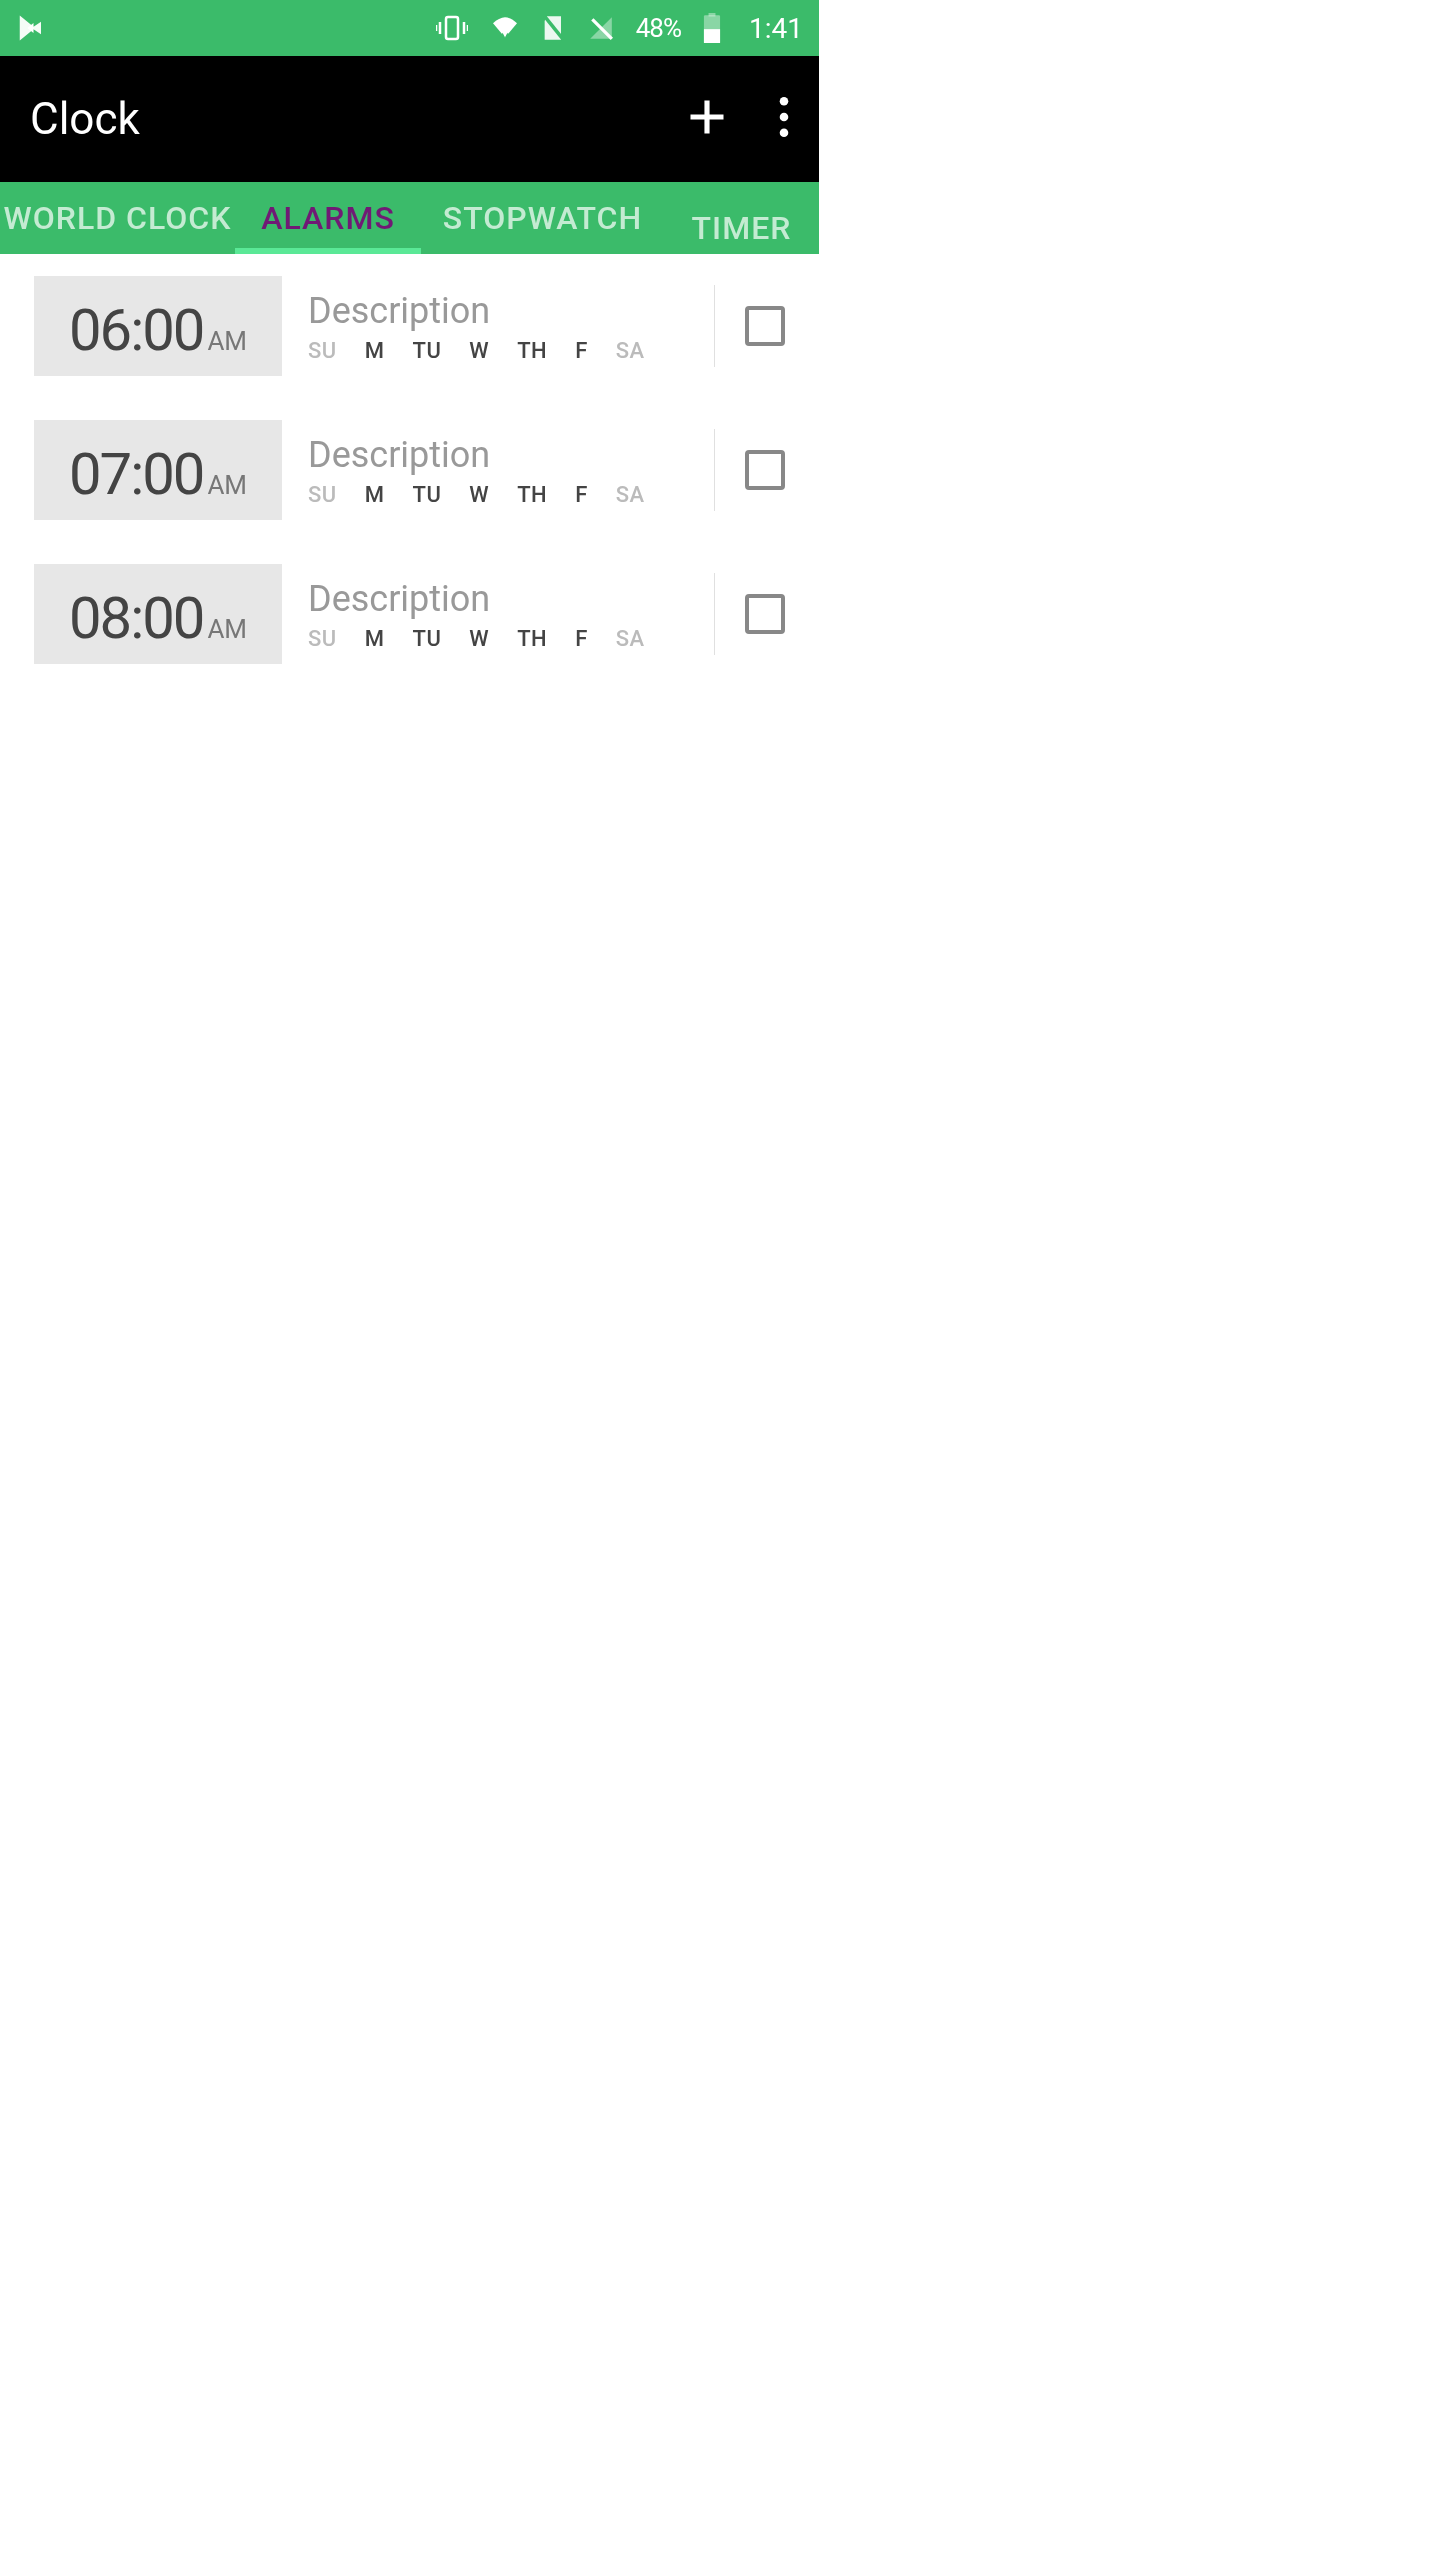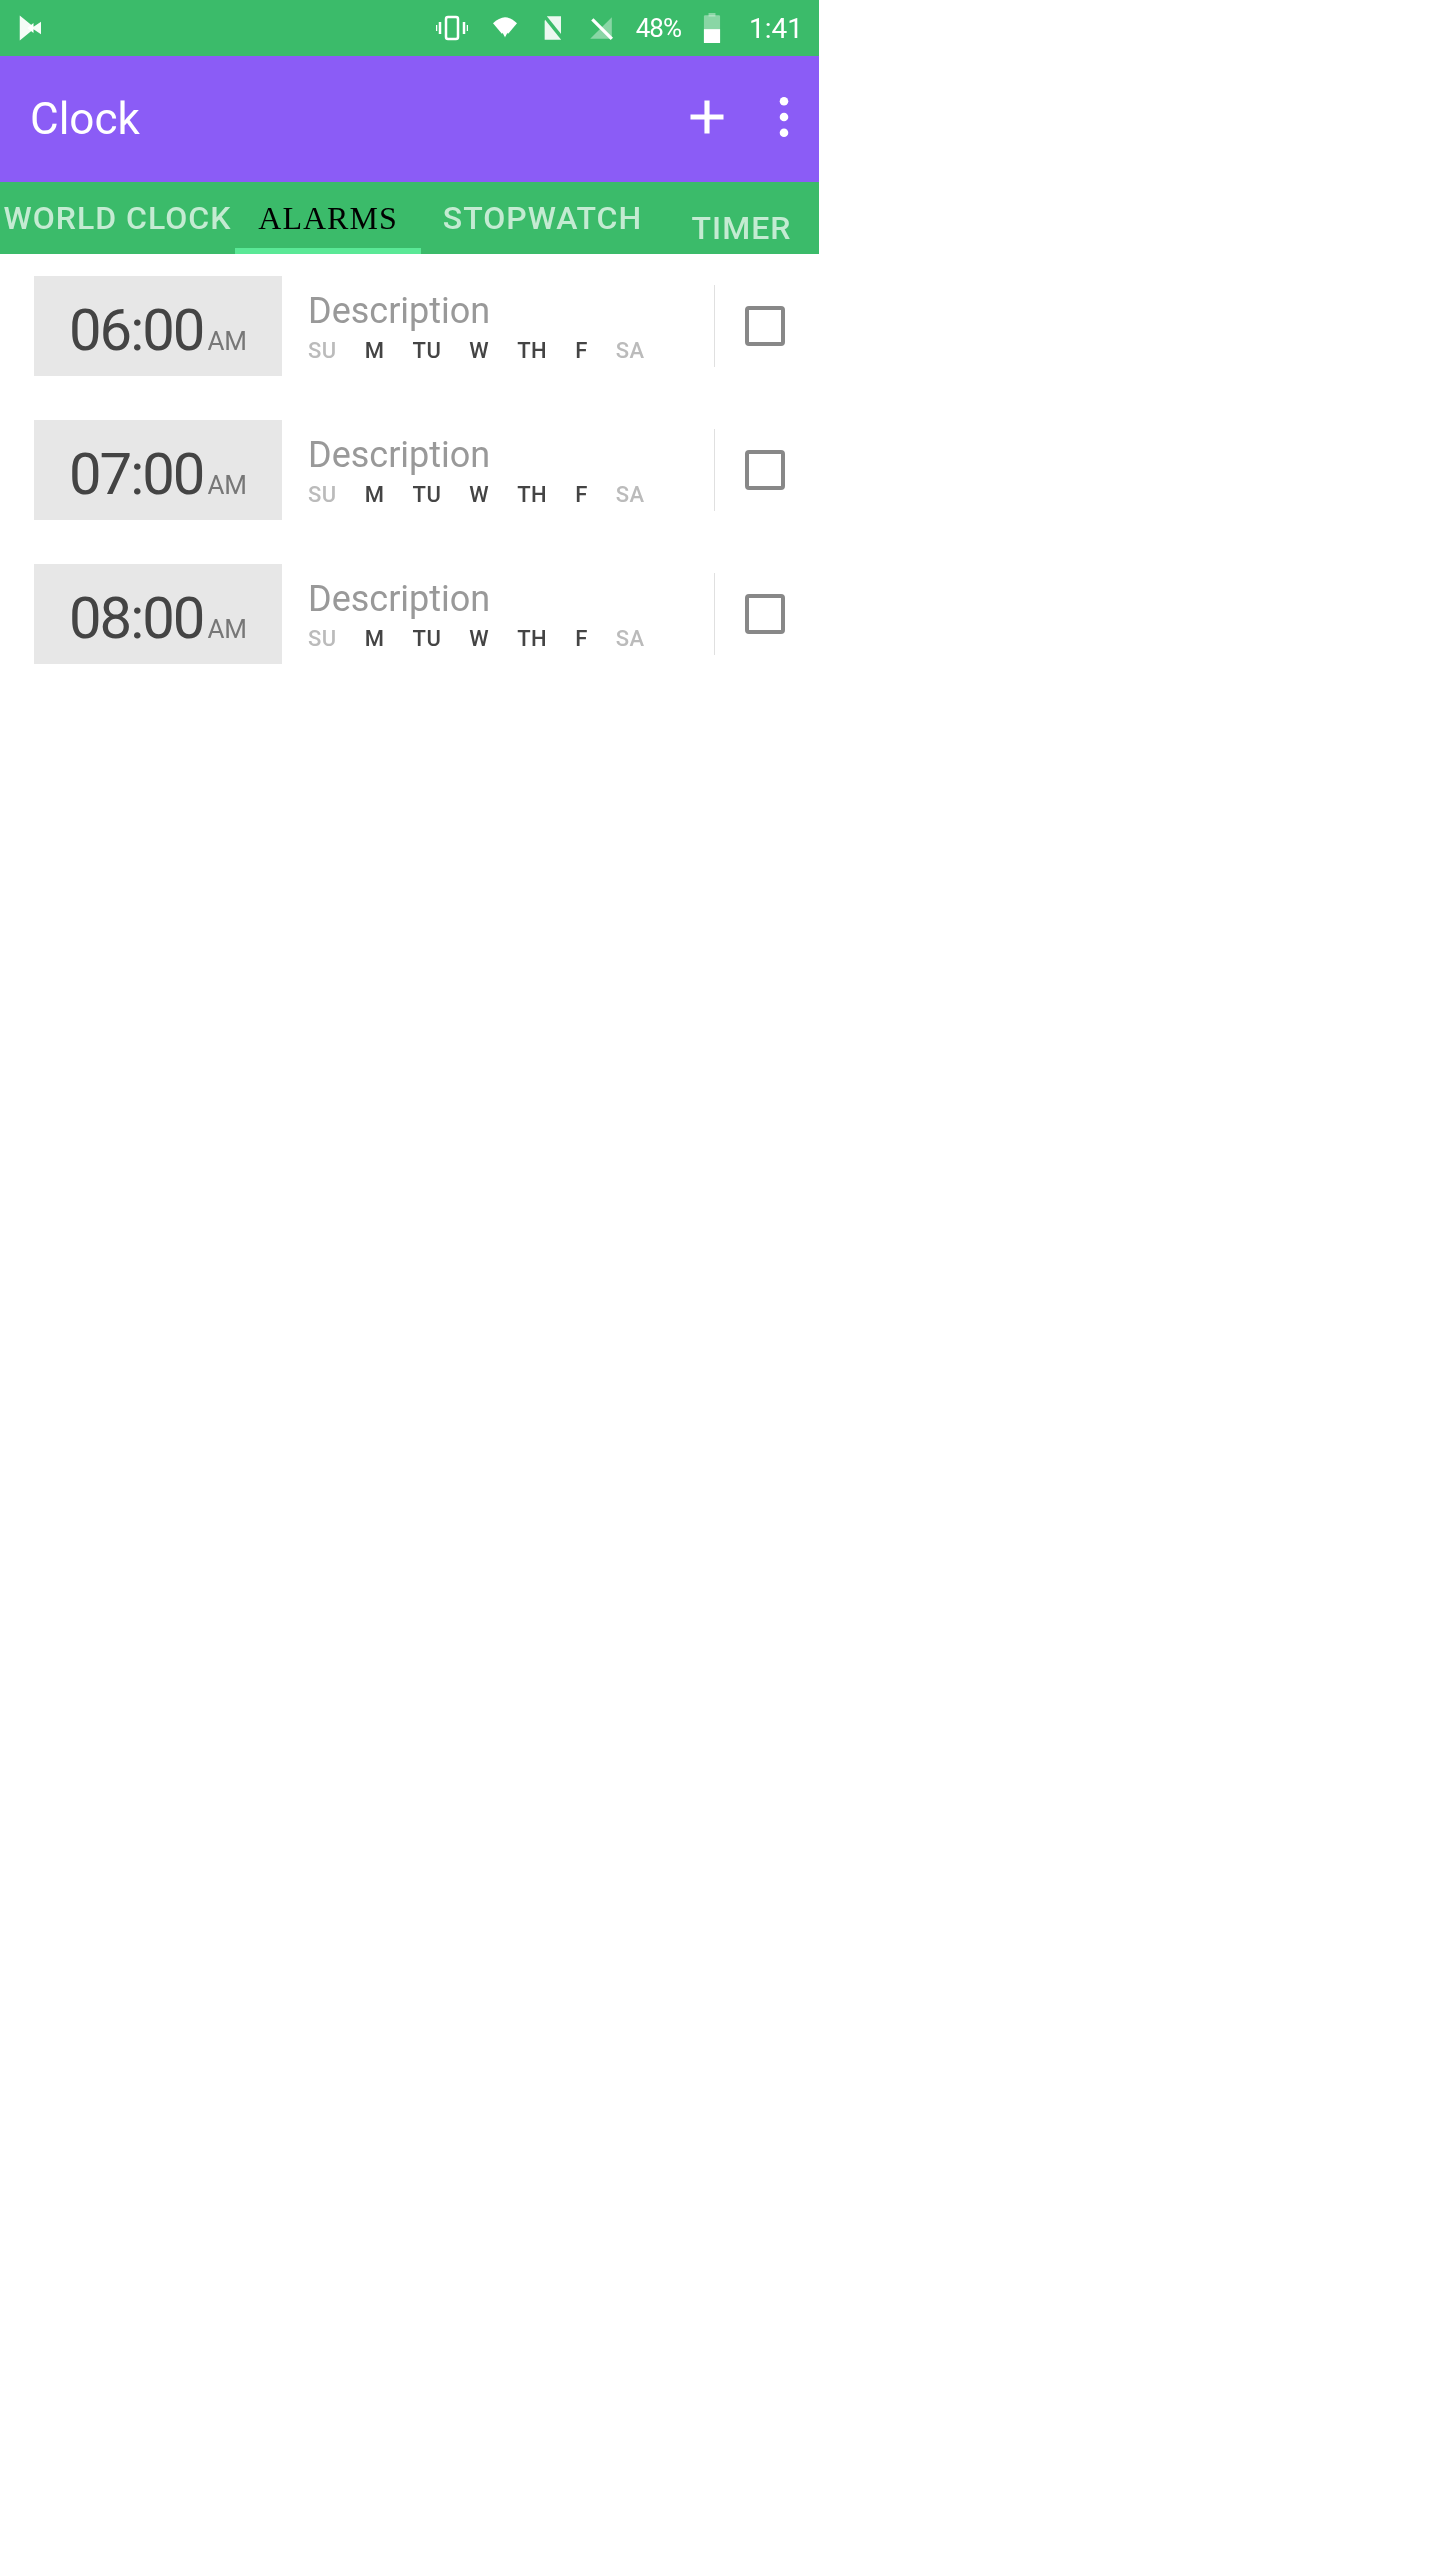--- a/index.html
+++ b/index.html
@@ -42,21 +42,21 @@
     .battery-text {
       font-size: 26px;
       letter-spacing: -1px;
     }
     .time-text {
       font-size: 28px;
       font-weight: 400;
       margin-left: 6px;
     }
     .app-header {
-      background: #8b5cf6;
+      background: #000000;
       height: 126px;
       display: flex;
       align-items: center;
       justify-content: space-between;
       padding: 0 30px;
     }
     .app-title {
       color: #ffffff;
       font-size: 44px;
       font-weight: 400;
@@ -79,22 +79,21 @@
     }
     .tab {
       color: rgba(255,255,255,0.7);
       font-size: 32px;
       font-weight: 500;
       letter-spacing: 1px;
       cursor: pointer;
       text-align: center;
     }
     .tab.active {
-      color: #000000;
-      font-family: Liberation Serif, serif;
+      color: #701a75;
     }
     .tab-0 { width: 235px; padding-left: 0px; }
     .tab-1 { width: 186px; }
     .tab-2 { width: 243px; }
     .tab-3 { flex: 1; margin-top: 20px; }
     .tab-indicator {
       position: absolute;
       bottom: 0;
       left: 235px;
       width: 186px;

